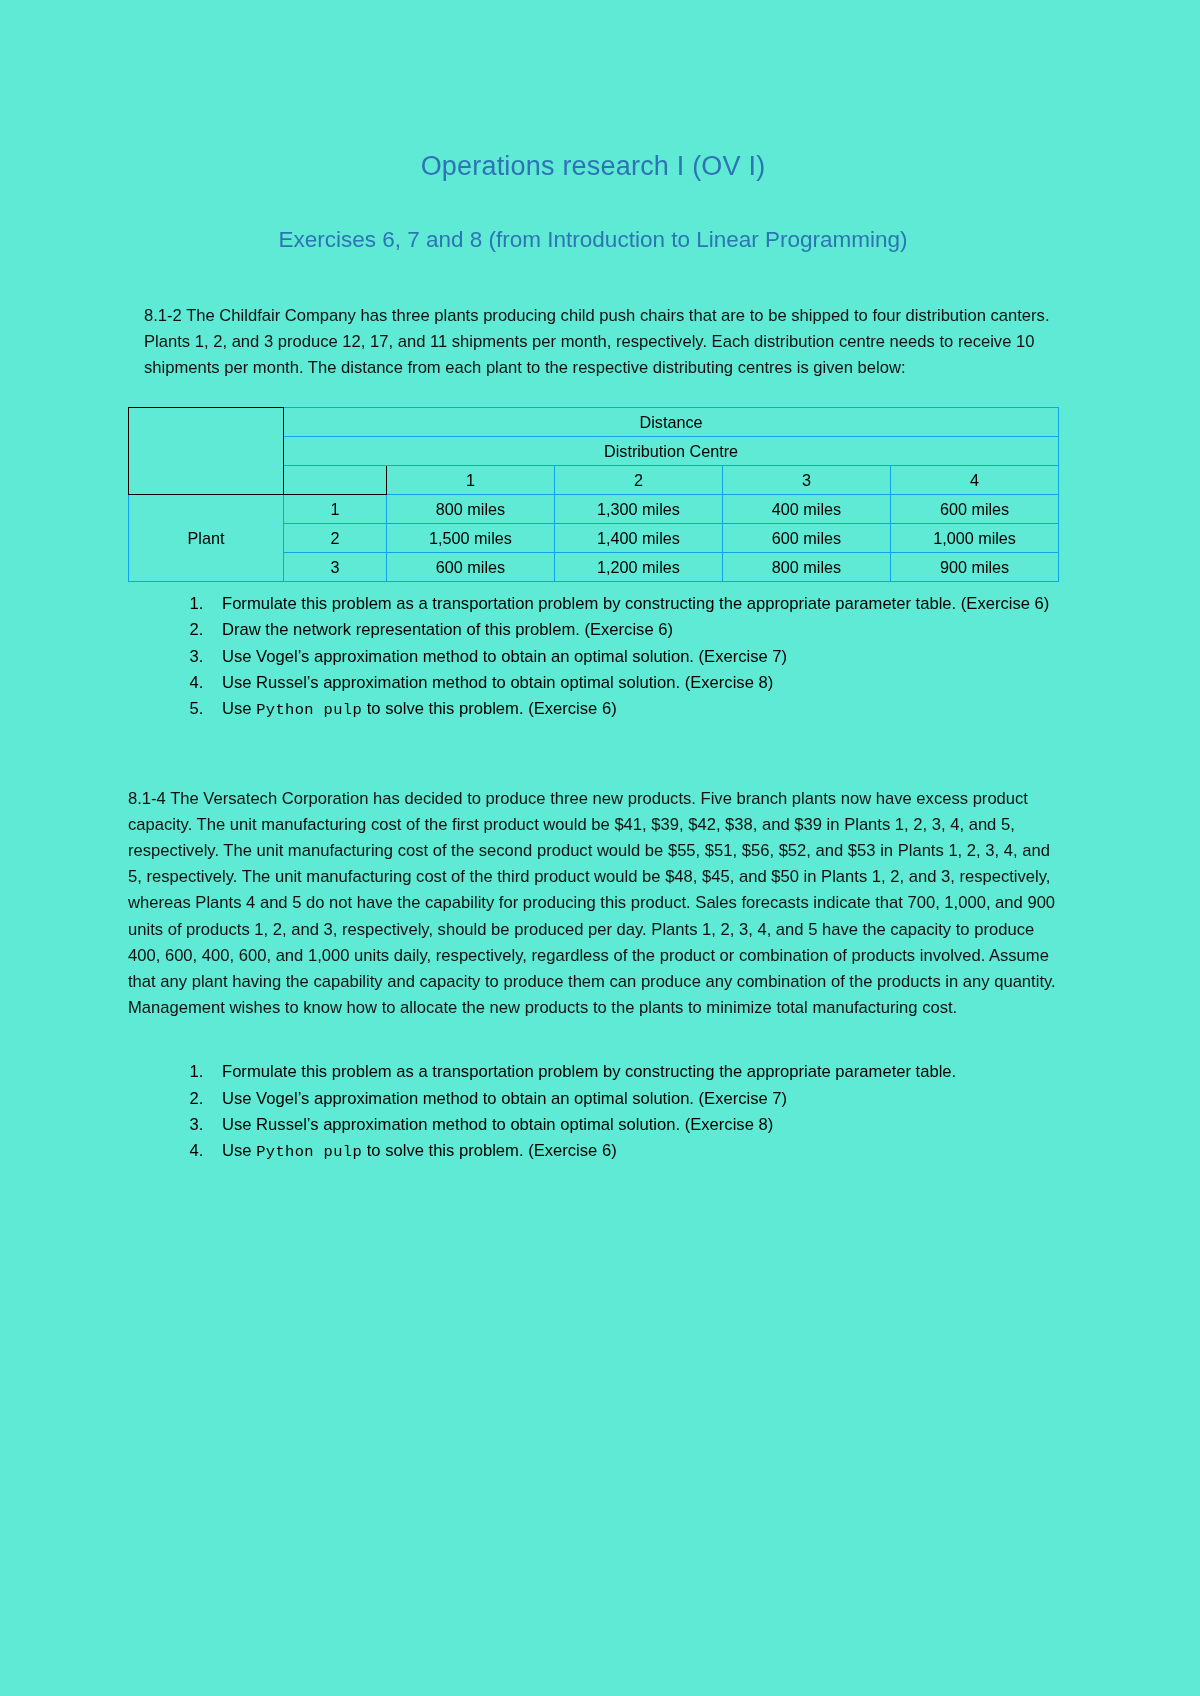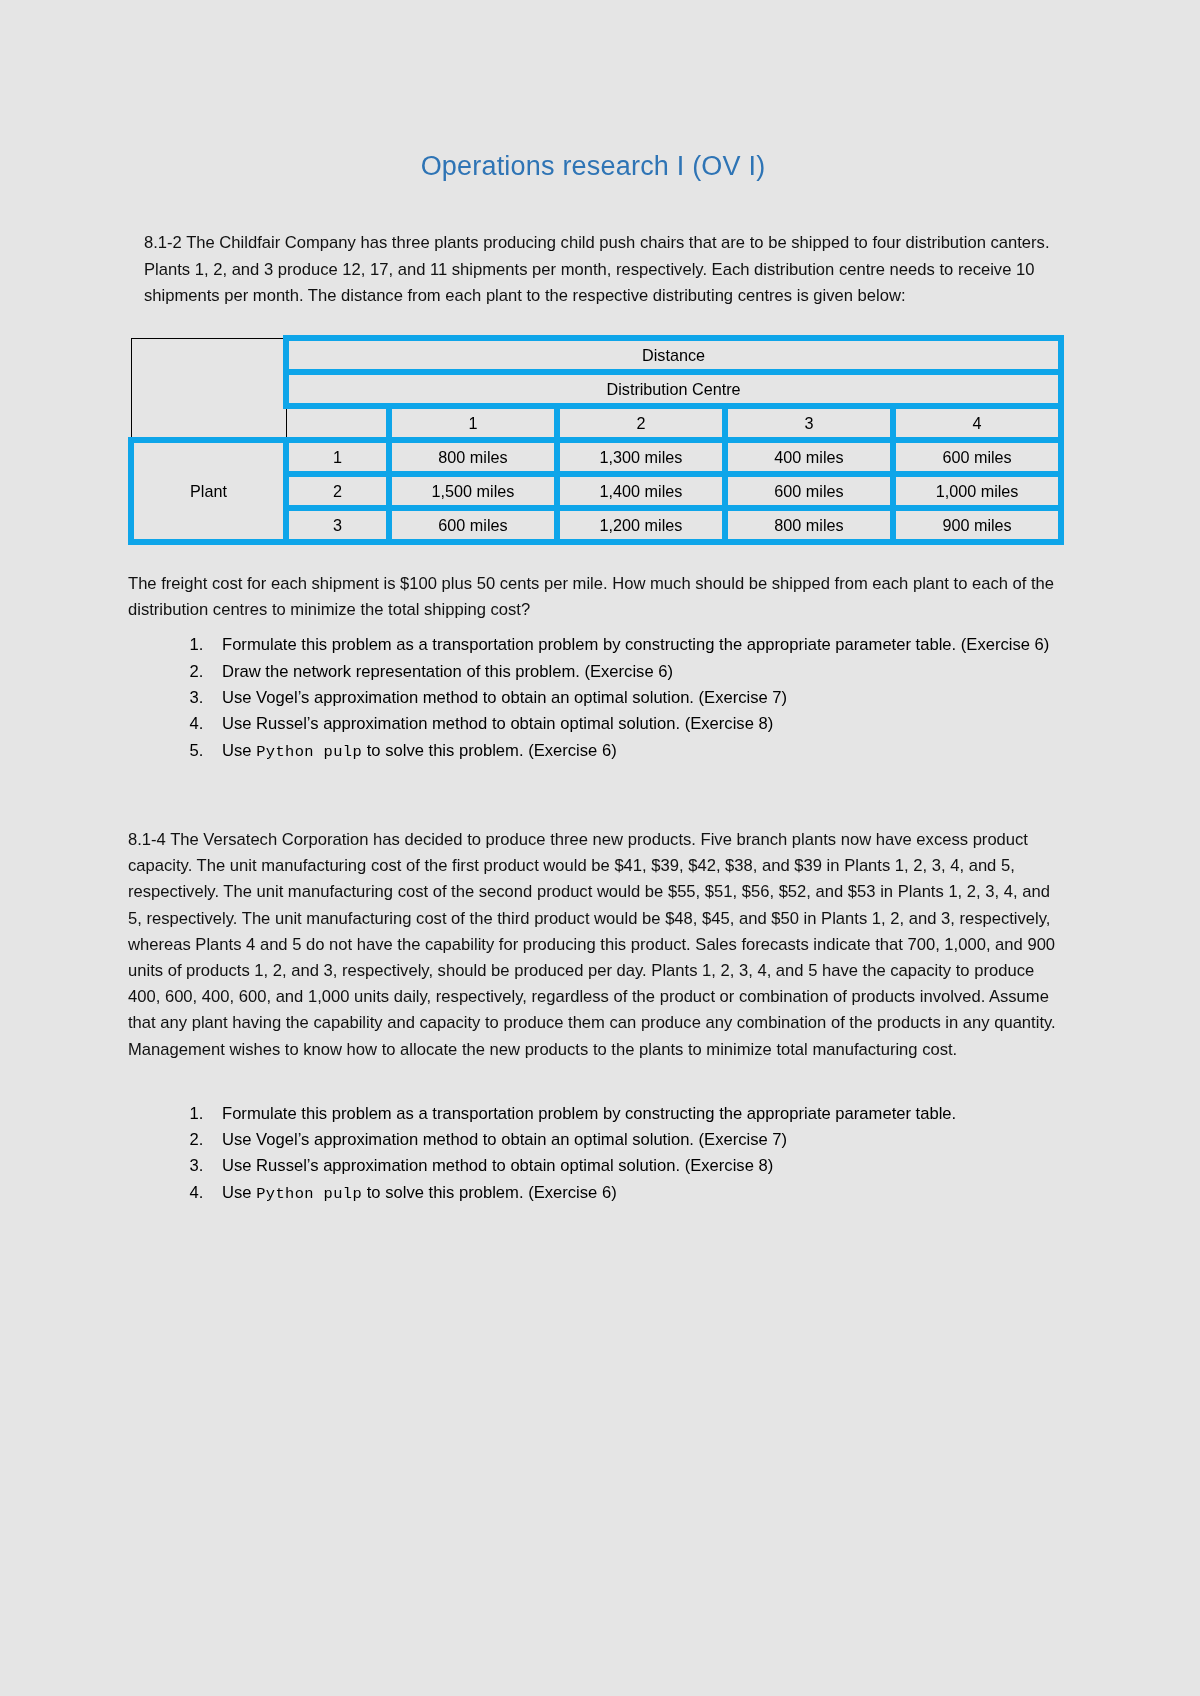--- a/index.html
+++ b/index.html
@@ -9,21 +9,21 @@
     background: #ffffff;
   }
   body {
     font-family: "Liberation Sans", sans-serif;
     color: #000000;
   }
   .page {
     position: relative;
     width: 1200px;
     height: 1696px;
-    background: #e5e5e5;
+    background: #5eead4;
     margin: 0 auto;
     overflow: hidden;
     box-sizing: border-box;
   }
   .content {
     position: absolute;
     left: 128px;
     top: 0;
     width: 930px;
   }
@@ -63,21 +63,21 @@
 
   
   .tbl-wrap { padding-top: 26px; }
   table.dist {
     border-collapse: collapse;
     width: 930px;
     table-layout: fixed;
     font-size: 16.2px;
   }
   table.dist td {
-    border: 6px solid #0ea5e9;
+    border: 1px solid #0ea5e9;
     height: 26px;
     padding: 1px 8px;
     text-align: center;
     vertical-align: middle;
     font-weight: 400;
   }
   table.dist td.blank { border: 1px solid #000000; }
   .c-label { width: 155px; }
   .c-idx   { width: 103px; }
   .c-val   { width: 168px; }
@@ -107,20 +107,21 @@
   .ital { }
 </style>
 </head>
 <body>
 
 <div class="page">
   <div class="content">
 
     <h1 class="doc-title">Operations research I (OV I)</h1>
 
+    <h2 class="doc-subtitle">Exercises 6, 7 and 8 (from Introduction to Linear Programming)</h2>
 
     <p class="para para-1">8.1-2 The Childfair Company has three plants producing child push chairs that are to be shipped to four distribution canters. Plants 1, 2, and 3 produce 12, 17, and 11 shipments per month, respectively. Each distribution centre needs to receive 10 shipments per month. The distance from each plant to the respective distributing centres is given below:</p>
 
     <div class="tbl-wrap">
       <table class="dist">
         <colgroup>
           <col class="c-label">
             <col class="c-idx">
           <col class="c-val">
             <col class="c-val">
@@ -161,21 +162,20 @@
             <td class="idxbold">3</td>
             <td class="numcell">600 miles</td>
             <td class="numcell">1,200 miles</td>
             <td class="numcell">800 miles</td>
             <td class="numcell">900 miles</td>
           </tr>
         </tbody>
       </table>
     </div>
 
-    <p class="para para-freight">The freight cost for each shipment is $100 plus 50 cents per mile. How much should be shipped from each plant to each of the distribution centres to minimize the total shipping cost?</p>
 
     <ol class="tasks list-a">
       <li><span>Formulate this problem as a transportation problem by constructing the appropriate parameter table. (Exercise 6)</span></li>
       <li><span>Draw the network representation of this problem. (Exercise 6)</span></li>
       <li><span>Use Vogel’s approximation method to obtain an optimal solution. (Exercise 7)</span></li>
       <li><span>Use Russel’s approximation method to obtain optimal solution. (Exercise  8)</span></li>
       <li><span>Use </span><span class="mono">Python pulp</span><span> to solve this problem. (Exercise 6)</span></li>
     </ol>
 
     <p class="para para-814"><span>8.1-4 The Versatech Corporation has decided to produce three new products. Five branch plants now have excess product capacity. The unit manufacturing cost of the first product would be $41, $39, $42, $38, and $39 in Plants 1, 2, 3, 4, and 5, respectively. The unit manufacturing cost of the second product would be $55, $51, $56, $52, and $53 in Plants 1, 2, 3, 4, and 5, respectively. The unit manufacturing cost of the third product would be $48, $45, and $50 in Plants 1, 2, and 3, respectively, whereas Plants 4 and 5 do not have the capability for producing this product. </span><span class="ital">Sales</span><span> forecasts indicate that 700, 1,000, and 900 units of products 1, 2, and 3, respectively, should be produced per day. Plants 1, 2, 3, 4, and 5 have the capacity to produce 400, 600, 400, 600, and 1,000 units daily, respectively, regardless of the product or combination of products involved. Assume that any plant having the capability and capacity to produce them can produce any combination of the products in any quantity. Management wishes to know how to allocate the new products to the plants to minimize total manufacturing cost.</span></p>

